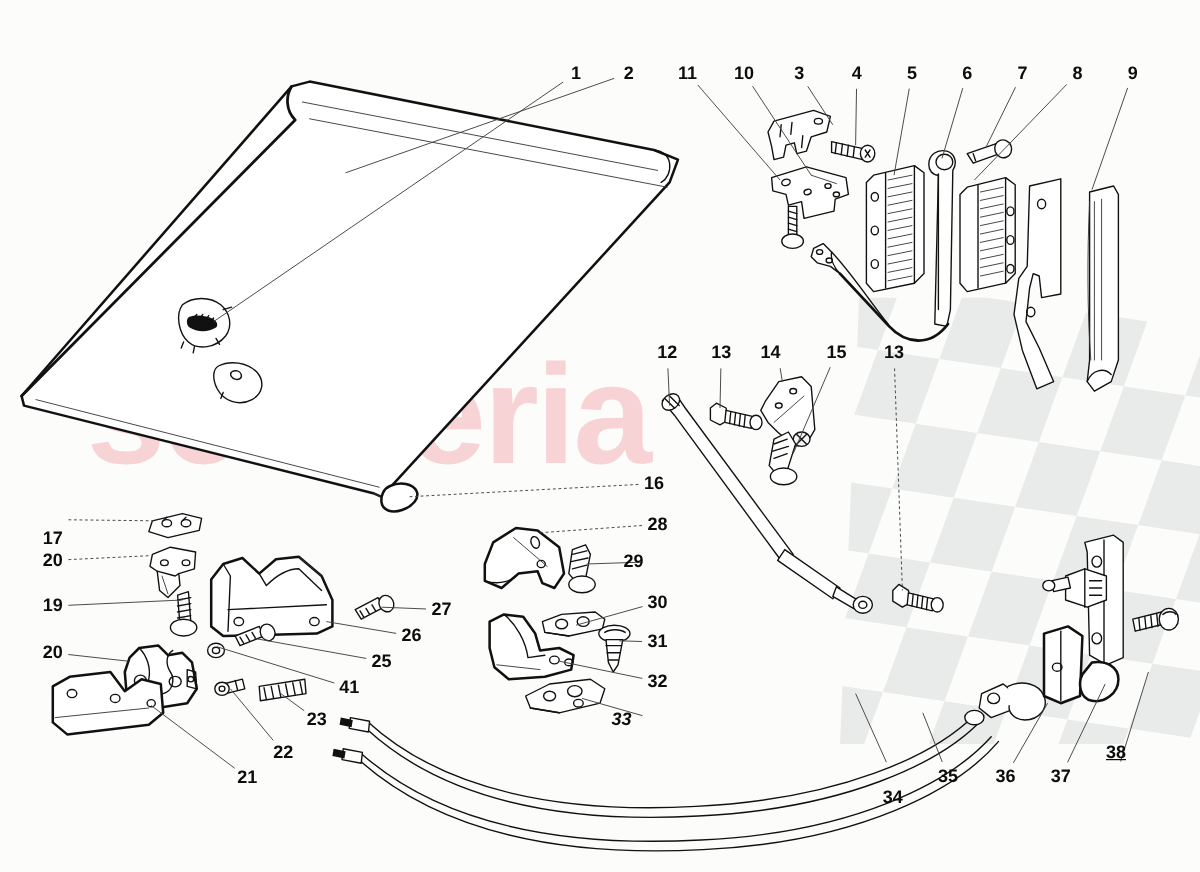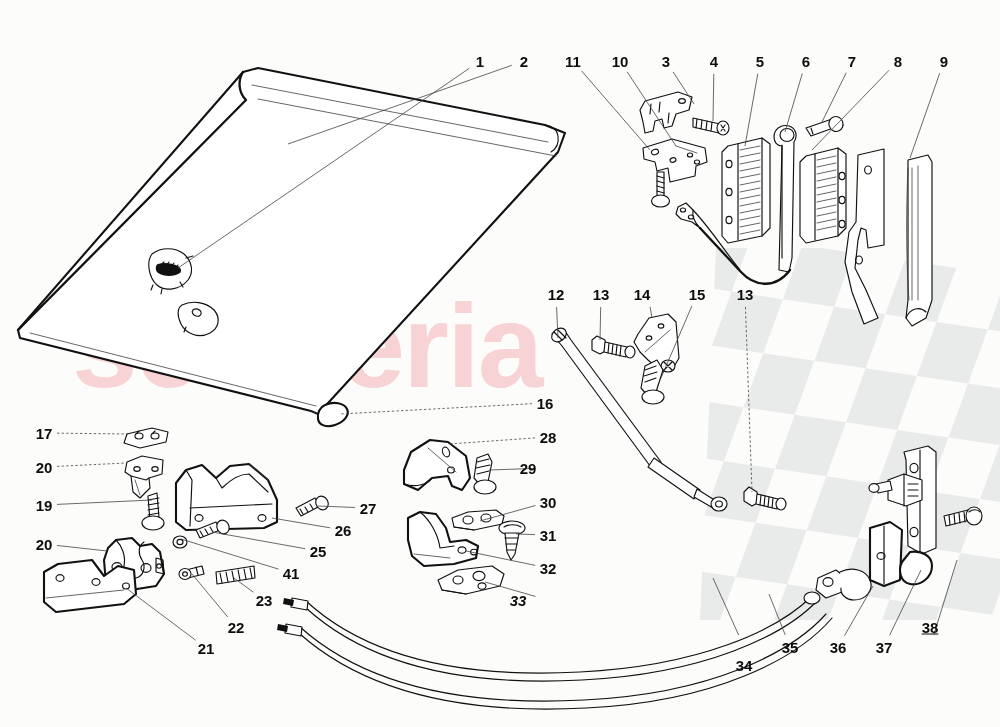--- a/index.html
+++ b/index.html
@@ -499,21 +499,21 @@
       <div class="callout" style="left: 898px; top: 61px;">8</div>
       <div class="callout" style="left: 944px; top: 61px;">9</div>
       <div class="callout" style="left: 620px; top: 61px;">10</div>
       <div class="callout" style="left: 573px; top: 61px;">11</div>
       <div class="callout" style="left: 556px; top: 294px;">12</div>
       <div class="callout" style="left: 601px; top: 294px;">13</div>
       <div class="callout" style="left: 624px; top: 294px; margin-left: 18px;">14</div>
       <div class="callout" style="left: 697px; top: 294px;">15</div>
       <div class="callout" style="left: 745px; top: 294px;">13</div>
       <div class="callout" style="left: 545px; top: 403px;">16</div>
-      <div class="callout" style="left: 44px; top: 433px;">17</div>
+      <div class="callout" style="left: 44px; top: 449px;">17</div>
       <div class="callout" style="left: 44px; top: 467px;">20</div>
       <div class="callout" style="left: 44px; top: 505px;">19</div>
       <div class="callout" style="left: 44px; top: 544px;">20</div>
       <div class="callout" style="left: 206px; top: 648px;">21</div>
       <div class="callout" style="left: 236px; top: 627px;">22</div>
       <div class="callout" style="left: 264px; top: 600px;">23</div>
       <div class="callout" style="left: 291px; top: 573px;">41</div>
       <div class="callout" style="left: 318px; top: 551px;">25</div>
       <div class="callout" style="left: 343px; top: 530px;">26</div>
       <div class="callout" style="left: 368px; top: 508px;">27</div>

